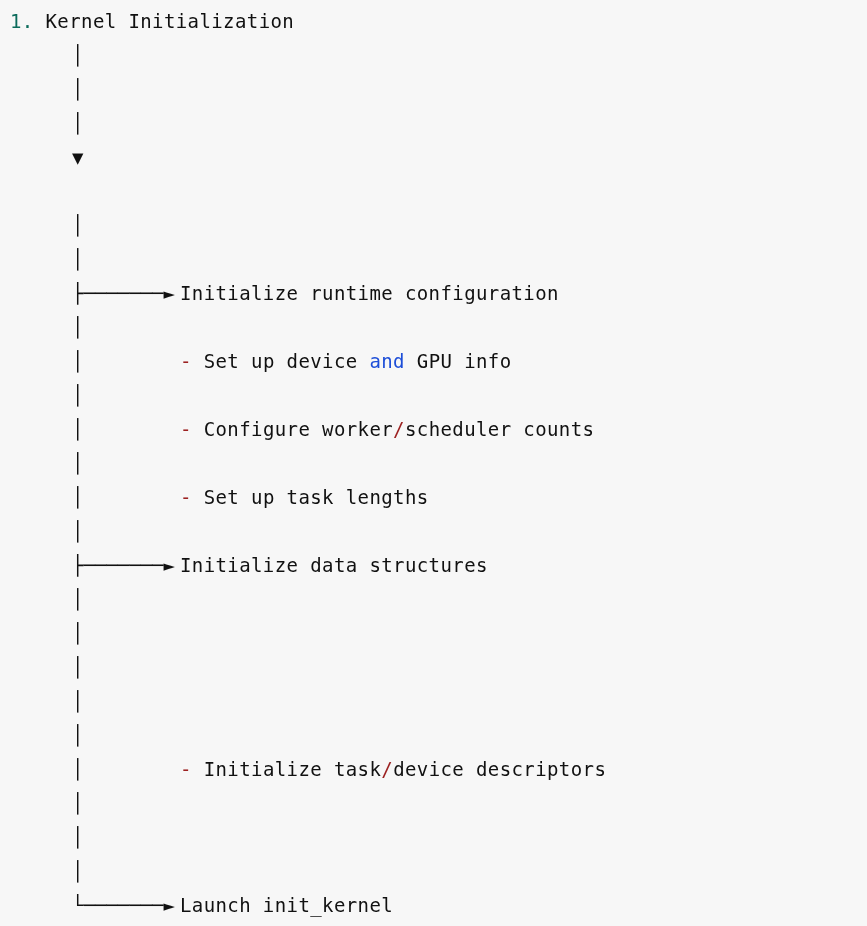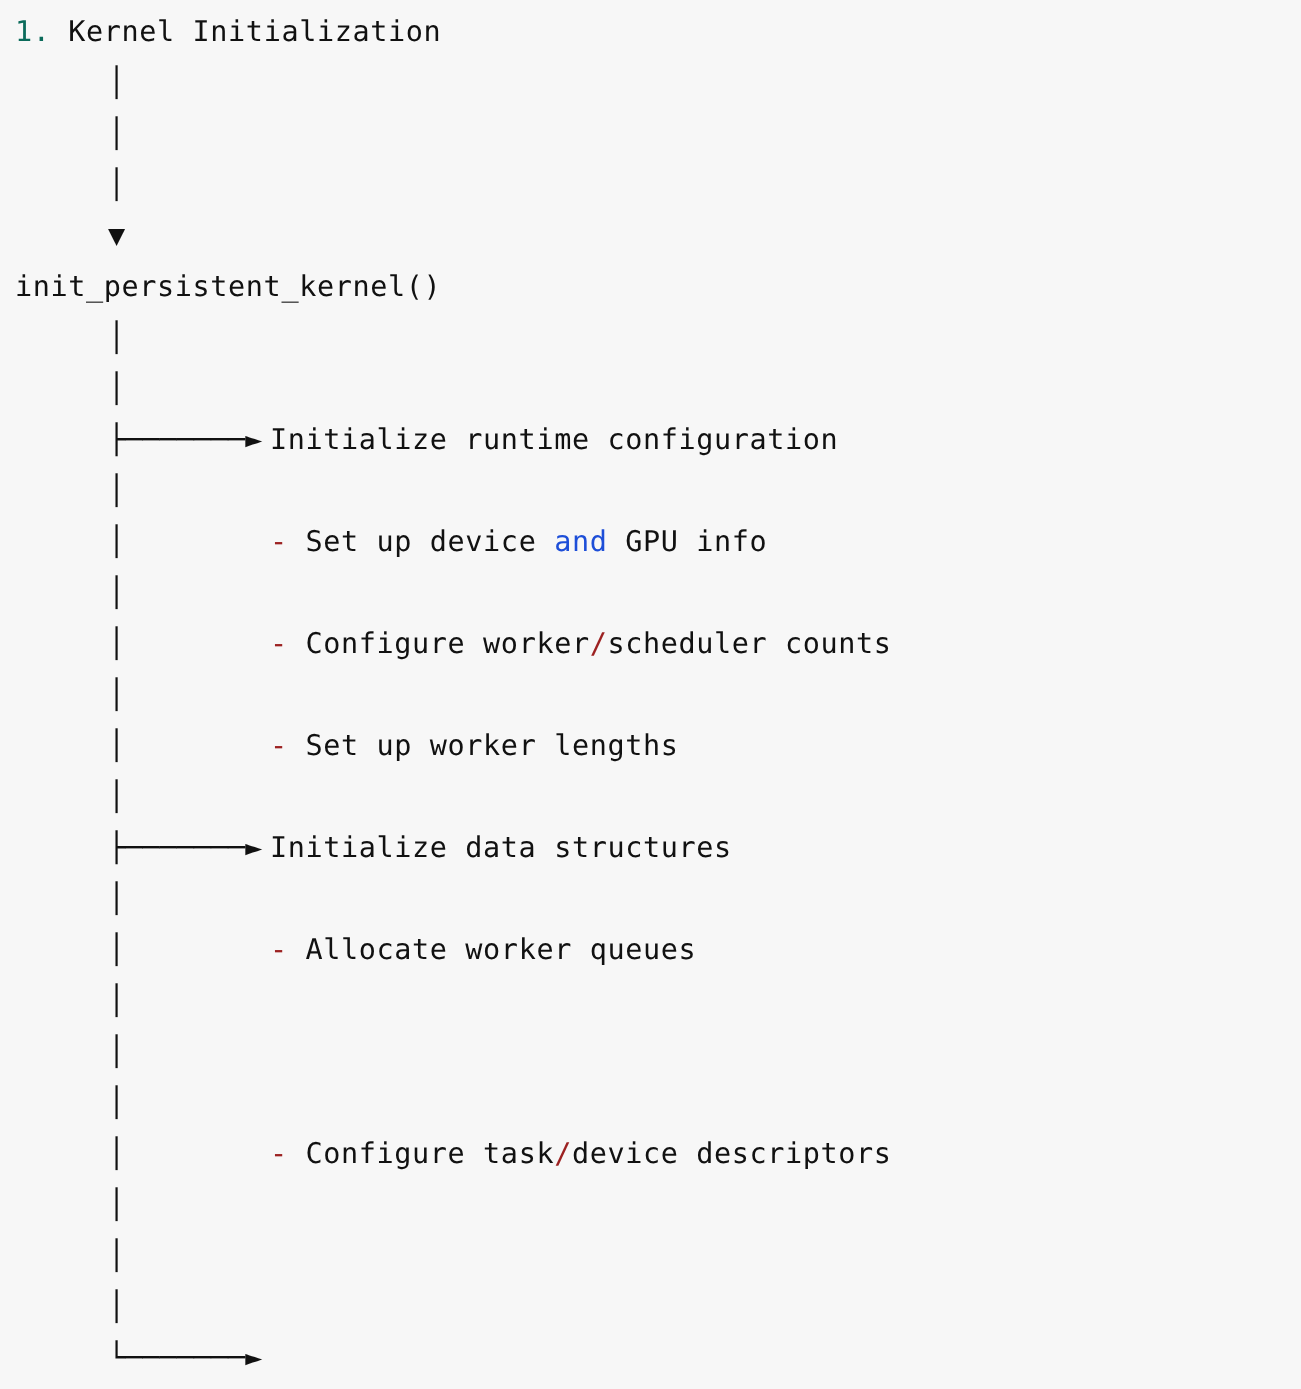--- a/index.html
+++ b/index.html
@@ -54,42 +54,41 @@
 </style>
 </head>
 <body>
 
 <div id="diagram">
     <div class="line label-title" style="top: 4px; left: 10px;"><span class="tok-num">1.</span><span class="tok-plain"> Kernel Initialization</span></div>
     <div class="rail rail-bar" style="top: 38px; left: 72px;">│</div>
     <div class="rail rail-bar" style="top: 72px; left: 72px;">│</div>
     <div class="rail rail-bar" style="top: 106px; left: 72px;">│</div>
     <div class="rail rail-down" style="top: 140px; left: 72px;">▼</div>
-    <div class="line label-root" style="top: 174px; left: 10px;"><span class="tok-plain">init_persistent_kernel()</span></div>
     <div class="rail rail-bar" style="top: 208px; left: 72px;">│</div>
     <div class="rail rail-bar" style="top: 242px; left: 72px;">│</div>
     <div class="rail rail-arrow" style="top: 276px; left: 72px;">├───────►</div>
     <div class="line label-l1" style="top: 276px; left: 180px;"><span class="tok-plain">Initialize runtime configuration</span></div>
     <div class="rail rail-bar" style="top: 310px; left: 72px;">│</div>
     <div class="rail rail-bar" style="top: 344px; left: 72px;">│</div>
     <div class="line label-l2" style="top: 344px; left: 180px;"><span class="tok-op">-</span><span class="tok-plain"> Set up device </span><span class="tok-kw">and</span><span class="tok-plain"> GPU info</span></div>
     <div class="rail rail-bar" style="top: 378px; left: 72px;">│</div>
     <div class="rail rail-bar" style="top: 412px; left: 72px;">│</div>
     <div class="line label-l2" style="top: 412px; left: 180px; text-align: right;"><span class="tok-op">-</span><span class="tok-plain"> Configure worker</span><span class="tok-op">/</span><span class="tok-plain">scheduler counts</span></div>
     <div class="rail rail-bar" style="top: 446px; left: 72px;">│</div>
     <div class="rail rail-bar" style="top: 480px; left: 72px;">│</div>
-    <div class="line label-l2" style="top: 480px; left: 180px;"><span class="tok-op">-</span><span class="tok-plain"> Set up worker lengths</span></div>
+    <div class="line label-l2" style="top: 480px; left: 180px;"><span class="tok-op">-</span><span class="tok-plain"> Set up task lengths</span></div>
     <div class="rail rail-bar" style="top: 514px; left: 72px;">│</div>
     <div class="rail rail-arrow" style="top: 548px; left: 72px;">├───────►</div>
     <div class="line label-l1" style="top: 548px; left: 180px;"><span class="tok-plain">Initialize data structures</span></div>
     <div class="rail rail-bar" style="top: 582px; left: 72px;">│</div>
     <div class="rail rail-bar" style="top: 616px; left: 72px;">│</div>
-    <div class="line label-l2" style="top: 616px; left: 180px;"><span class="tok-op">-</span><span class="tok-plain"> Allocate worker queues</span></div>
     <div class="rail rail-bar" style="top: 650px; left: 72px;">│</div>
     <div class="rail rail-bar" style="top: 684px; left: 72px;">│</div>
     <div class="rail rail-bar" style="top: 718px; left: 72px;">│</div>
     <div class="rail rail-bar" style="top: 752px; left: 72px;">│</div>
-    <div class="line label-l2" style="top: 752px; left: 180px;"><span class="tok-op">-</span><span class="tok-plain"> Configure task</span><span class="tok-op">/</span><span class="tok-plain">device descriptors</span></div>
+    <div class="line label-l2" style="top: 752px; left: 180px;"><span class="tok-op">-</span><span class="tok-plain"> Initialize task</span><span class="tok-op">/</span><span class="tok-plain">device descriptors</span></div>
     <div class="rail rail-bar" style="top: 786px; left: 72px;">│</div>
     <div class="rail rail-bar" style="top: 820px; left: 72px;">│</div>
     <div class="rail rail-bar" style="top: 854px; left: 72px;">│</div>
     <div class="rail rail-arrow" style="top: 888px; left: 72px;">└───────►</div>
+    <div class="line label-l1" style="top: 888px; left: 180px;"><span class="tok-plain">Launch init_kernel</span></div>
   </div>
 
 </body></html>

